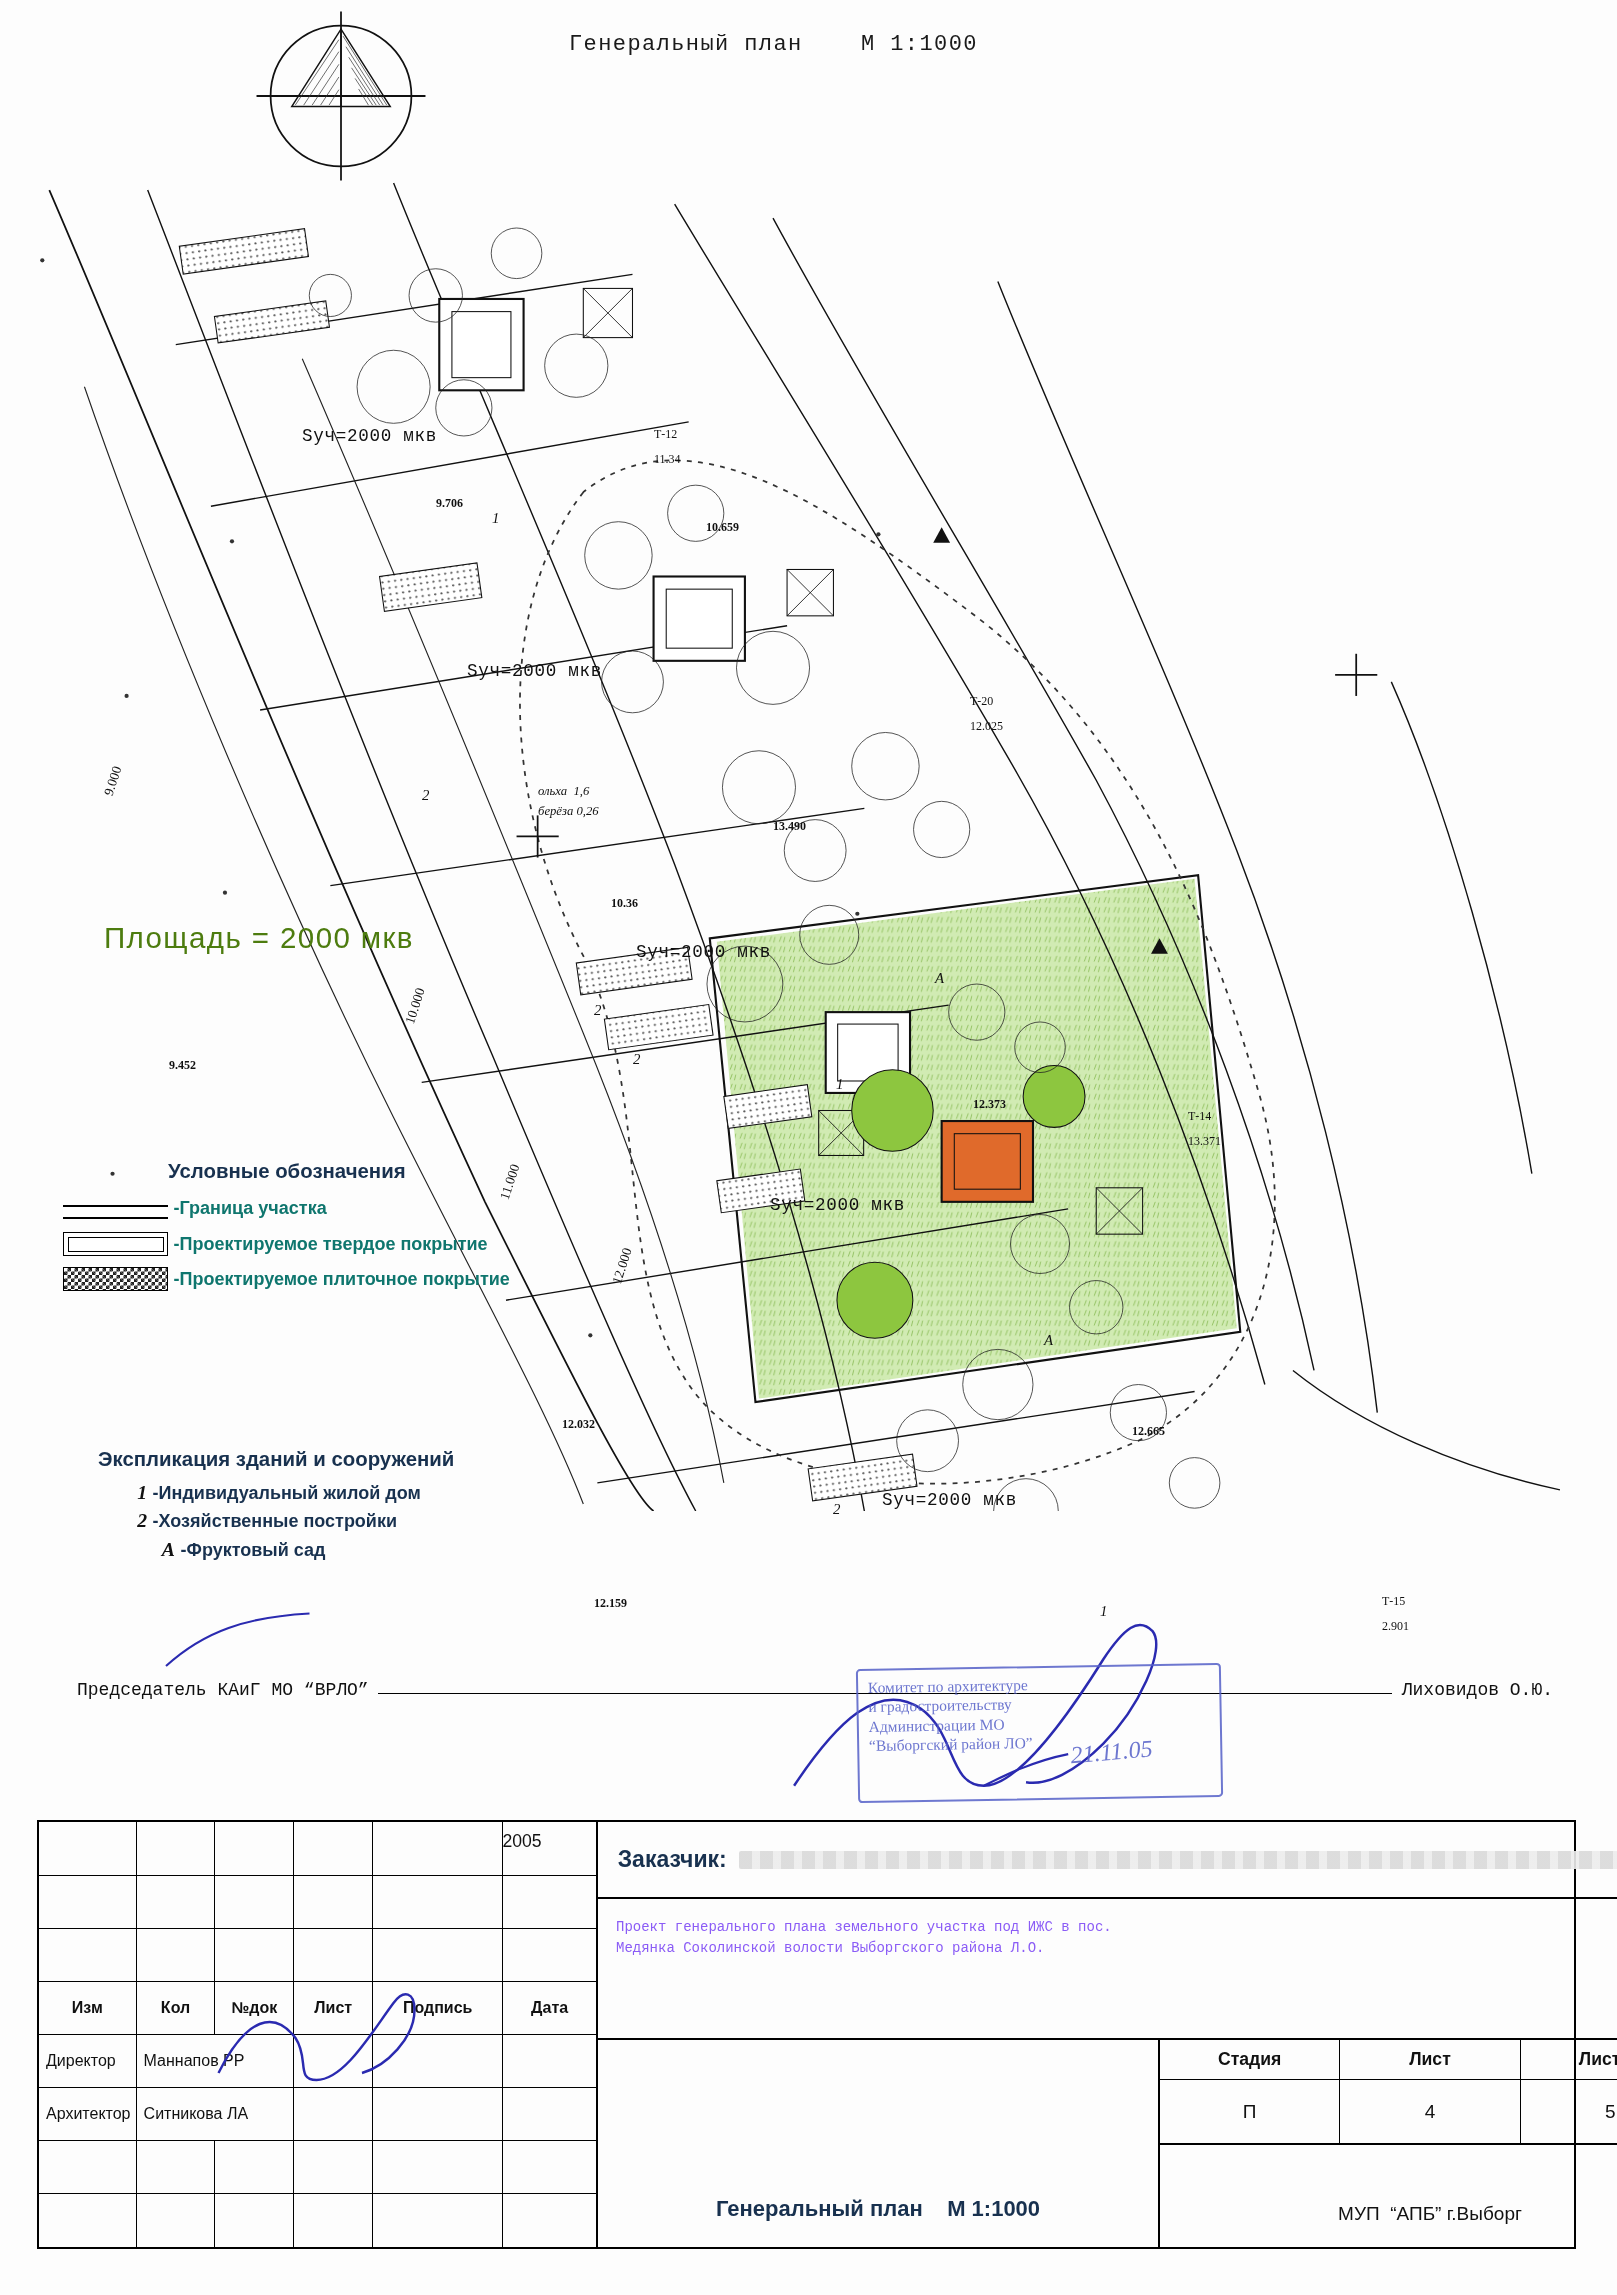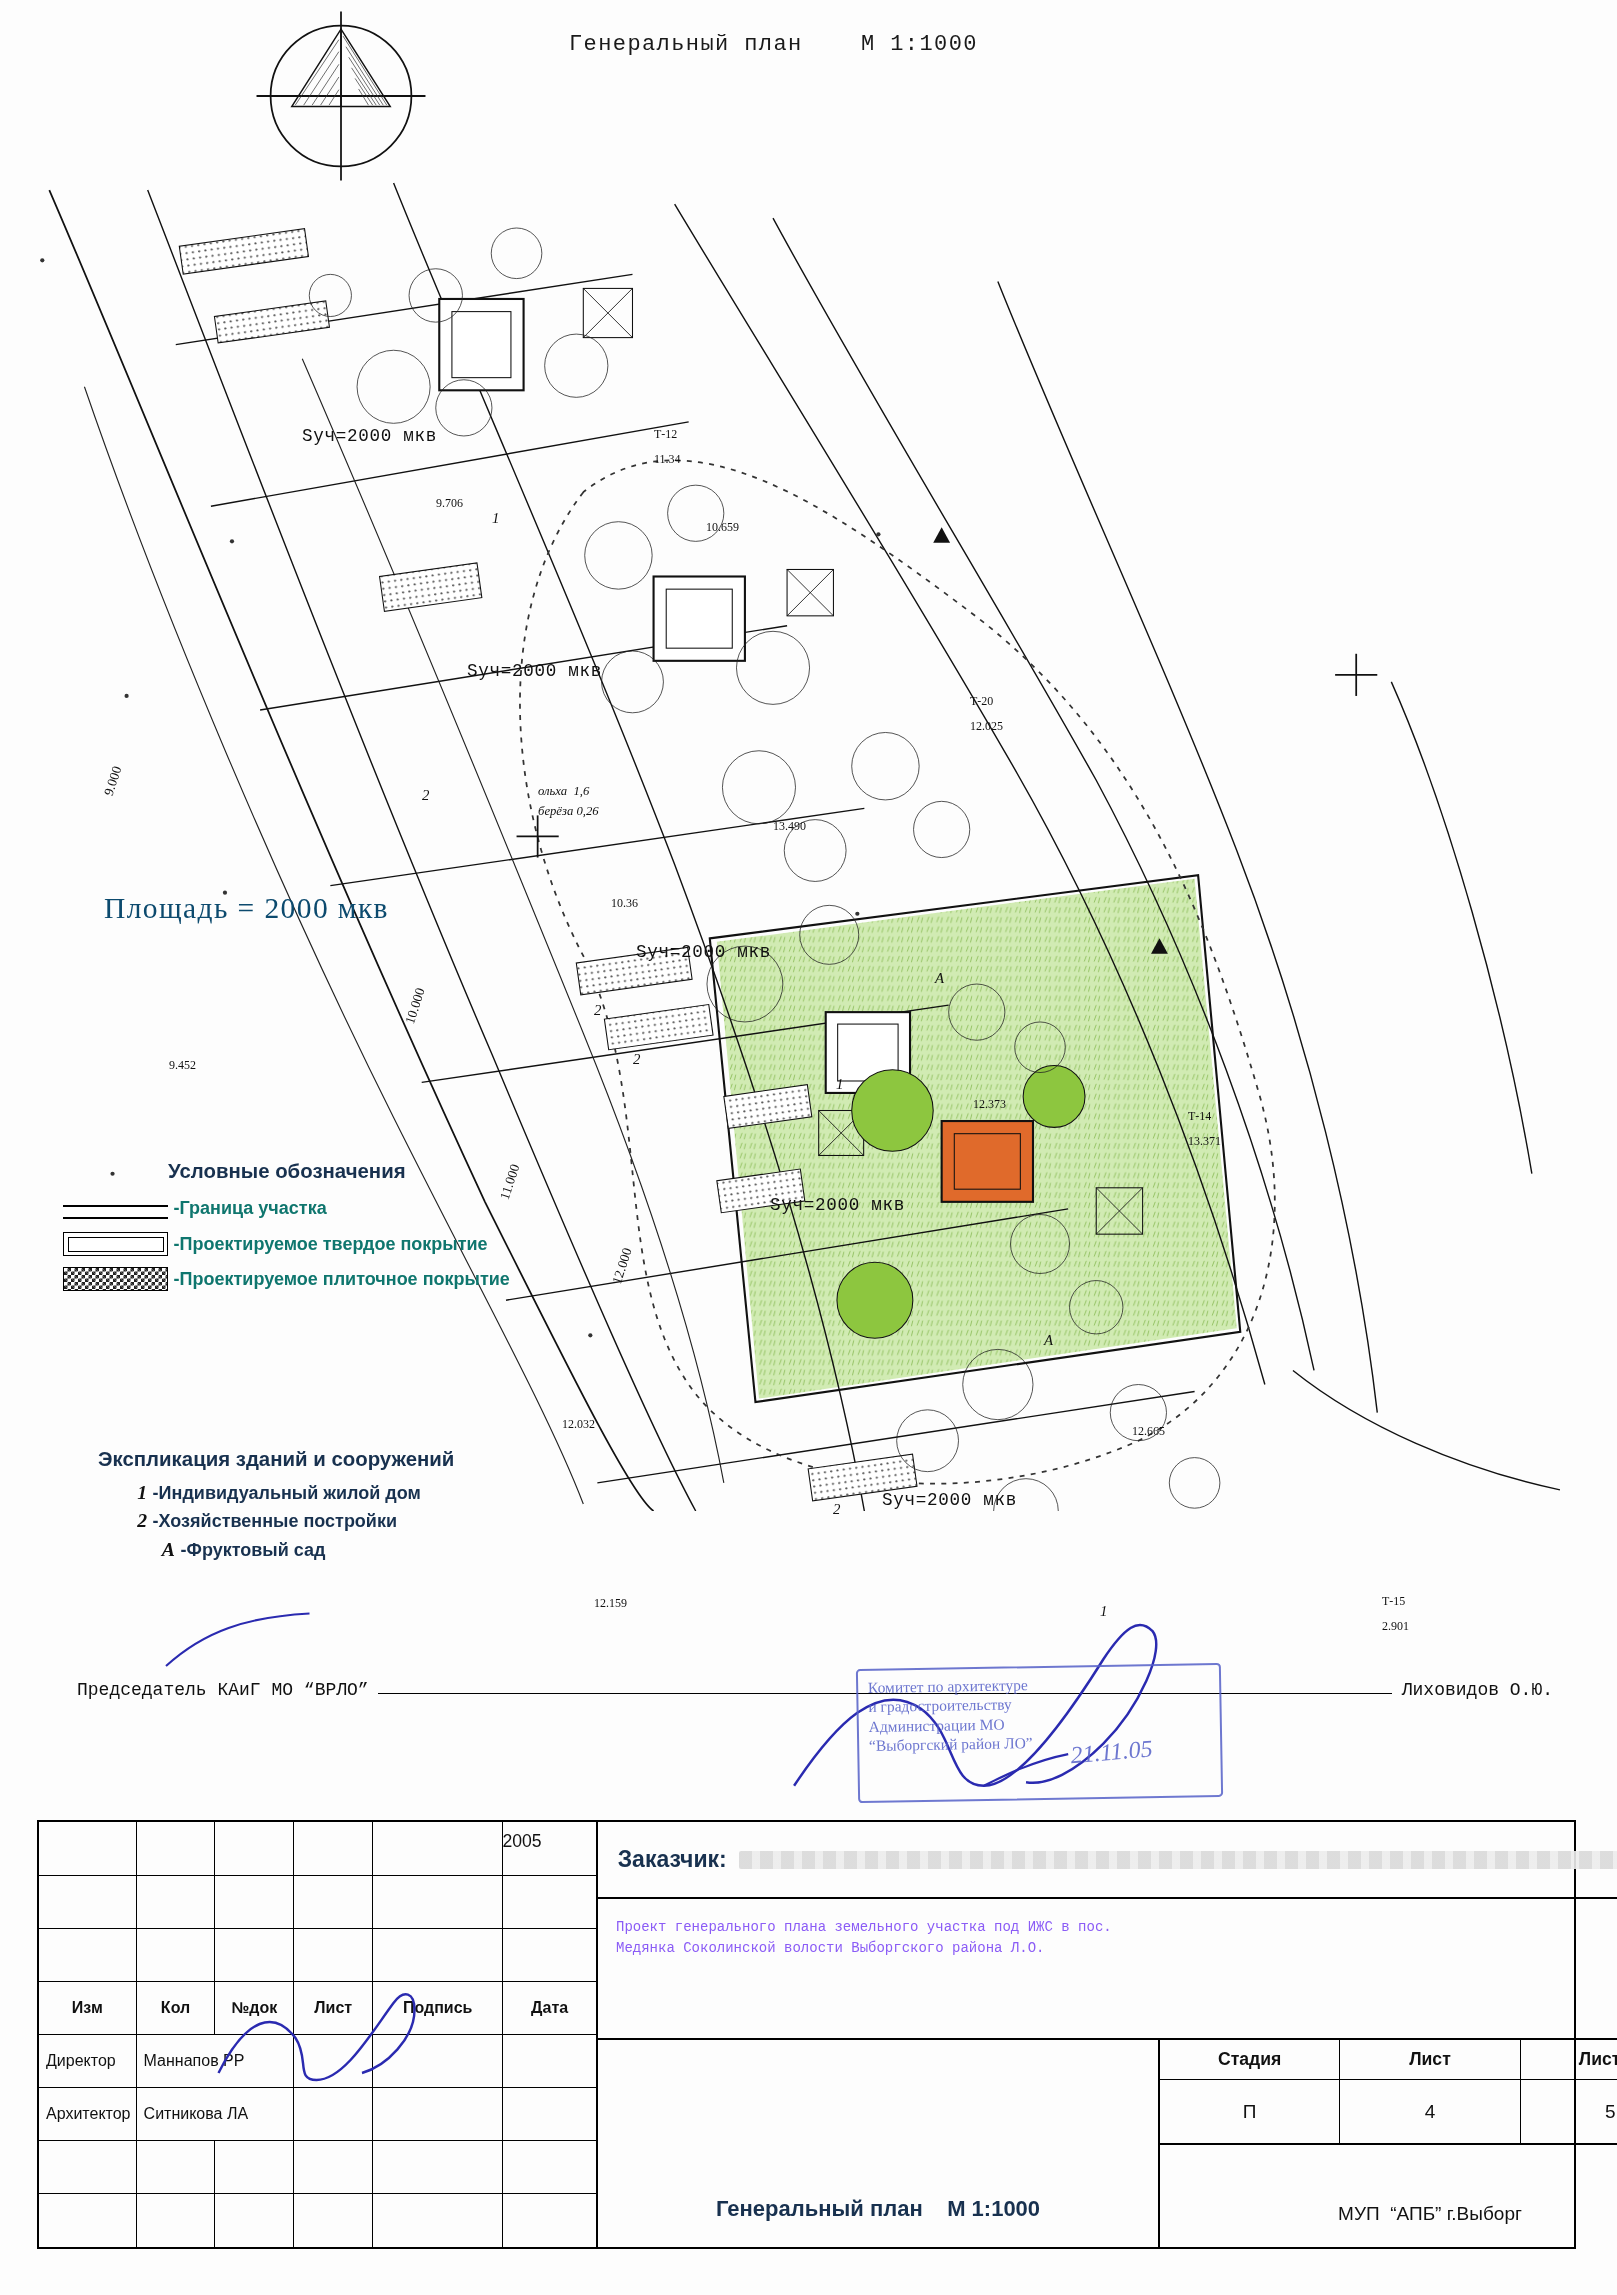--- a/index.html
+++ b/index.html
@@ -57,43 +57,44 @@
     color: #111;
     white-space: pre;
   }
   .lbl-plot {
     font-size: 17.6px;
     letter-spacing: 0.7px;
   }
   .lbl-elev {
     font-size: 12px;
     font-family: "Liberation Serif", serif;
+    font-weight: bold;
   }
   .lbl-mark {
     font-size: 12px;
     font-family: "Liberation Serif", serif;
     line-height: 1.05;
   }
   .lbl-num {
     font-size: 14.8px;
     font-family: "Liberation Serif", serif;
     font-style: italic;
   }
   .lbl-contour {
     font-size: 13.4px;
     font-family: "Liberation Serif", serif;
   }
   .big-area {
     position: absolute;
     left: 104px;
-    top: 892px;
-    font-family: Liberation Serif, serif;
+    top: 921px;
+    font-family: Liberation Sans, sans-serif;
     font-size: 29.5px;
     letter-spacing: 1.4px;
-    color: #0c4a6e;
+    color: #4d7c0f;
     white-space: pre;
   }
 
   
   .legend {
     position: absolute;
     left: 63px;
     top: 1160px;
     width: 731px;
   }

